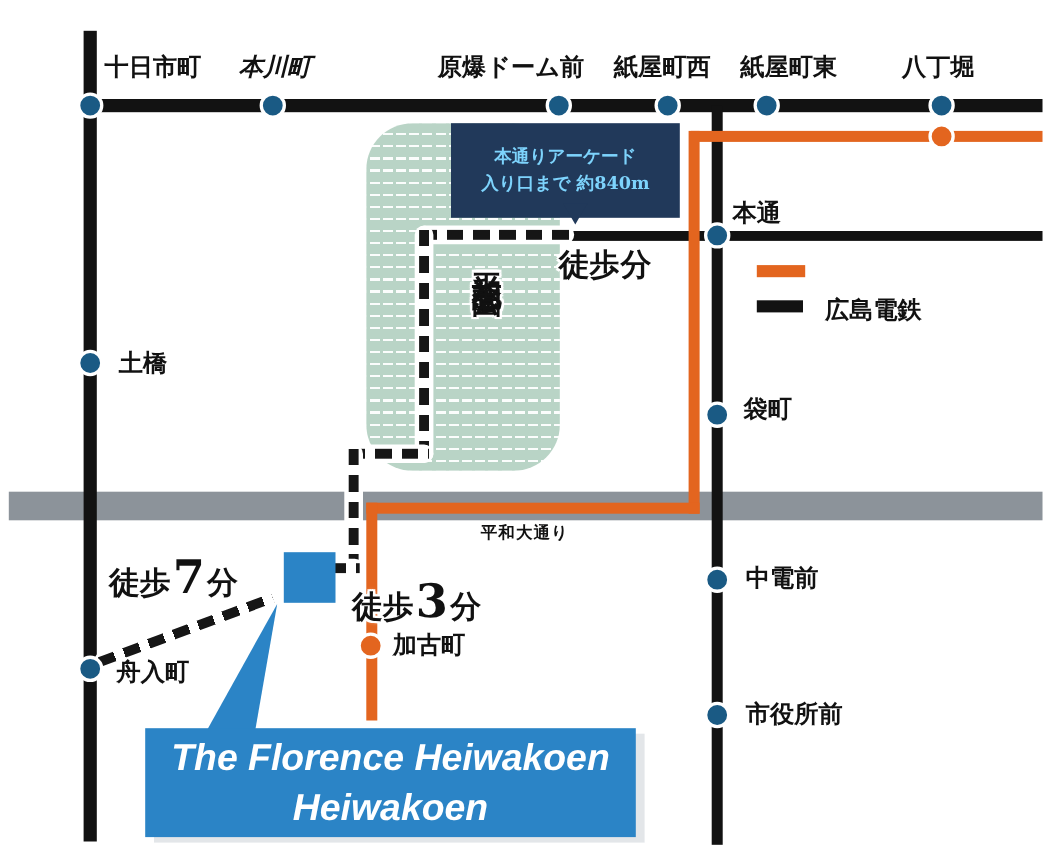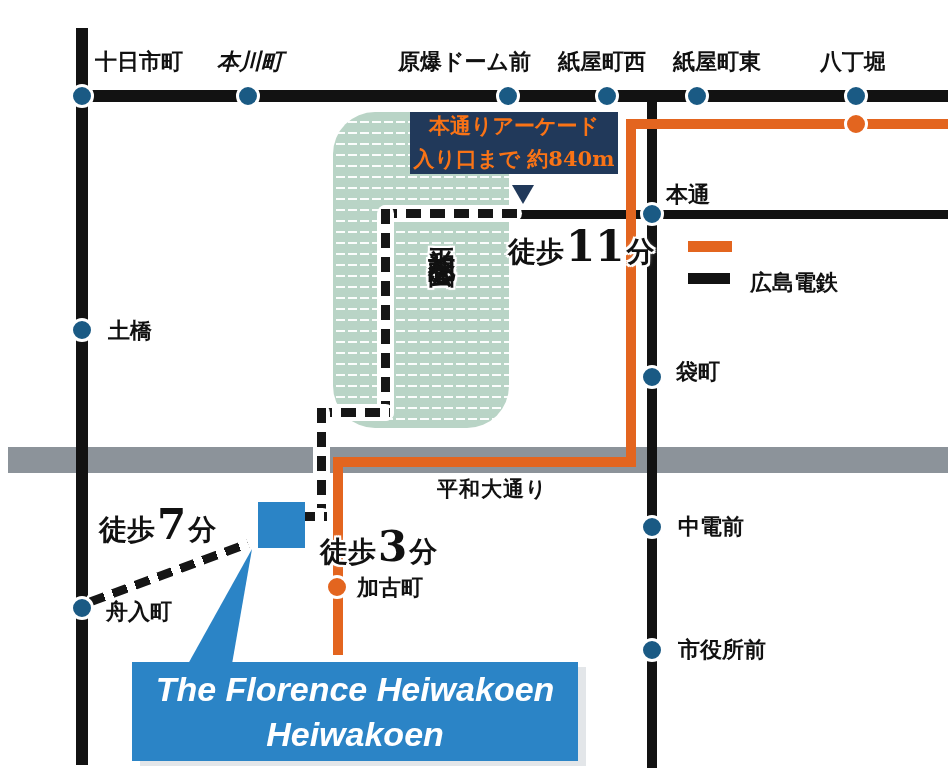--- a/index.html
+++ b/index.html
@@ -34,26 +34,26 @@
   .lbl{font-size:22px;font-weight:600;white-space:nowrap;line-height:1.1;}
   .halo{text-shadow:-2px -2px 0 #fff,0 -2px 0 #fff,2px -2px 0 #fff,-2px 0 0 #fff,
         2px 0 0 #fff,-2px 2px 0 #fff,0 2px 0 #fff,2px 2px 0 #fff,0 0 5px #fff;}
   .walk{display:flex;align-items:baseline;white-space:nowrap;font-weight:600;}
   .walk .small{font-size:28px;}
   .walk .big{font-size:42px;padding:0 2px;}
   .park-label{
     left:427px;top:226px;height:195px;writing-mode:vertical-rl;
     font-size:27px;font-weight:600;letter-spacing:3px;line-height:1.1;
   }
-  .road-label{left:437px;top:475px;font-size:21px;font-weight:600;letter-spacing:1px;white-space:nowrap;}
+  .road-label{left:437px;top:475px;font-size:15px;font-weight:600;letter-spacing:1px;white-space:nowrap;}
   
   .callout{
-    left:410px;top:112px;width:208px;height:62px;background:#21395A;color:#f97316;
+    left:410px;top:112px;width:208px;height:86px;background:#21395A;color:#7dd3fc;
     display:flex;flex-direction:column;justify-content:center;align-items:center;
-    font-size:21px;font-weight:600;line-height:1.55;white-space:nowrap;
+    font-size:16px;font-weight:600;line-height:1.55;white-space:nowrap;
   }
   .callout-tail{
     left:512px;top:185px;width:0;height:0;
     border-left:11px solid transparent;border-right:11px solid transparent;
     border-top:19px solid #21395A;
   }
   
   .legend-swatch{height:11px;}
   
   .prop-marker{left:258px;top:502px;width:47px;height:46px;background:#2B84C6;}
@@ -139,21 +139,20 @@
   <div class="abs lbl halo" style="left:676px;top:360px;font-family:Liberation Serif, serif;">袋町</div>
   <div class="abs lbl halo" style="left:678px;top:514px;">中電前</div>
   <div class="abs lbl halo" style="left:678px;top:637px;">市役所前</div>
   <div class="abs lbl halo" style="left:357px;top:575px;">加古町</div>
 
   <div class="abs park-label halo">平和記念公園</div>
   <div class="abs road-label halo">平和大通り</div>
 
   <div class="abs walk halo" style="left:508px;top:222px;">
     <span class="small">徒歩</span>
-      <span class="big">11</span>
       <span class="small">分</span>
   </div>
   <div class="abs walk halo" style="left:99px;top:500px;">
     <span class="small">徒歩</span>
       <span class="big">7</span>
       <span class="small">分</span>
   </div>
   <div class="abs walk halo" style="left:320px;top:522px;">
     <span class="small">徒歩</span>
       <span class="big">3</span>

